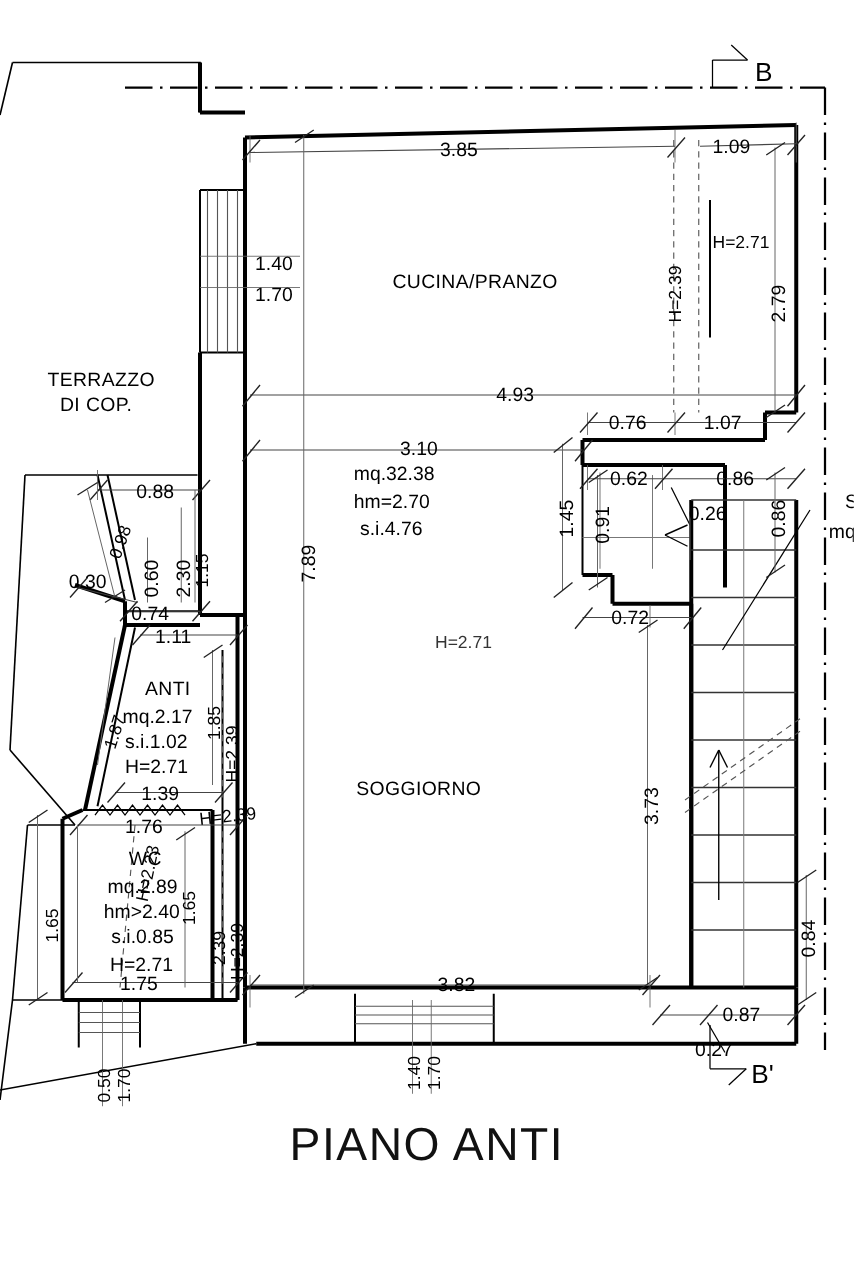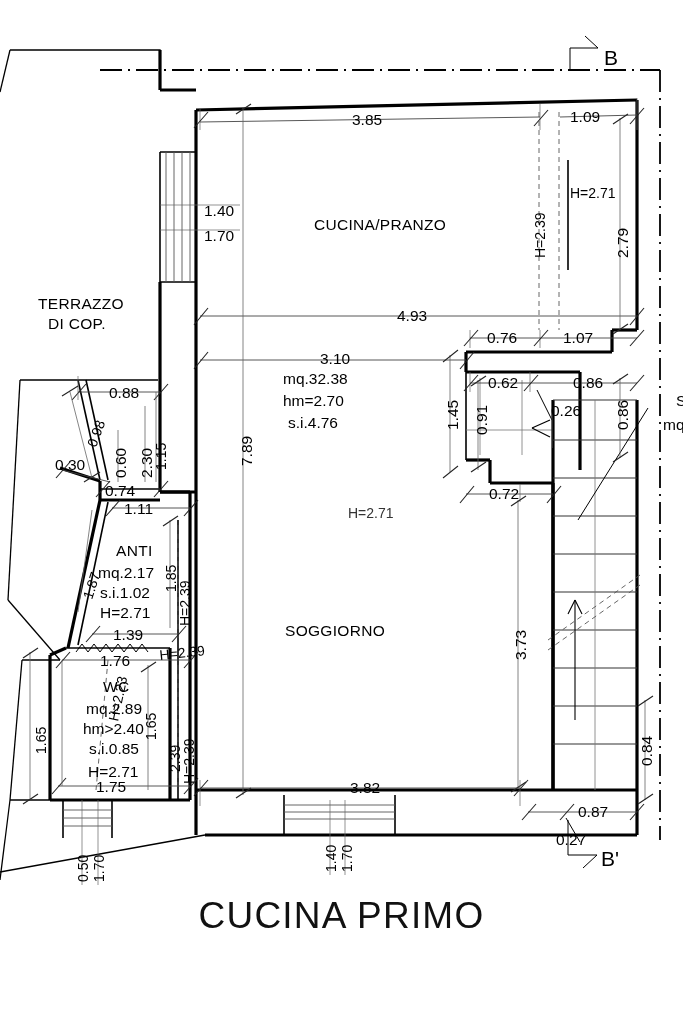--- a/index.html
+++ b/index.html
@@ -497,15 +497,15 @@
       <text class="txt txt-h" transform="translate(194,784) rotate(-90)">H=2.39</text>
 
       <text class="txt txt-dim-sm" transform="translate(336,872) rotate(-90)">1.40</text>
       <text class="txt txt-dim-sm" transform="translate(352,872) rotate(-90)">1.70</text>
       <text class="txt txt-dim-sm" transform="translate(88,882) rotate(-90)">0.50</text>
       <text class="txt txt-dim-sm" transform="translate(104,882) rotate(-90)">1.70</text>
     </g>
 
   </svg>
 
-  <div class="title-text">CUCINA PRIMO</div>
+  <div class="title-text">PIANO ANTI</div>
 
 </div>
 
 </body></html>

